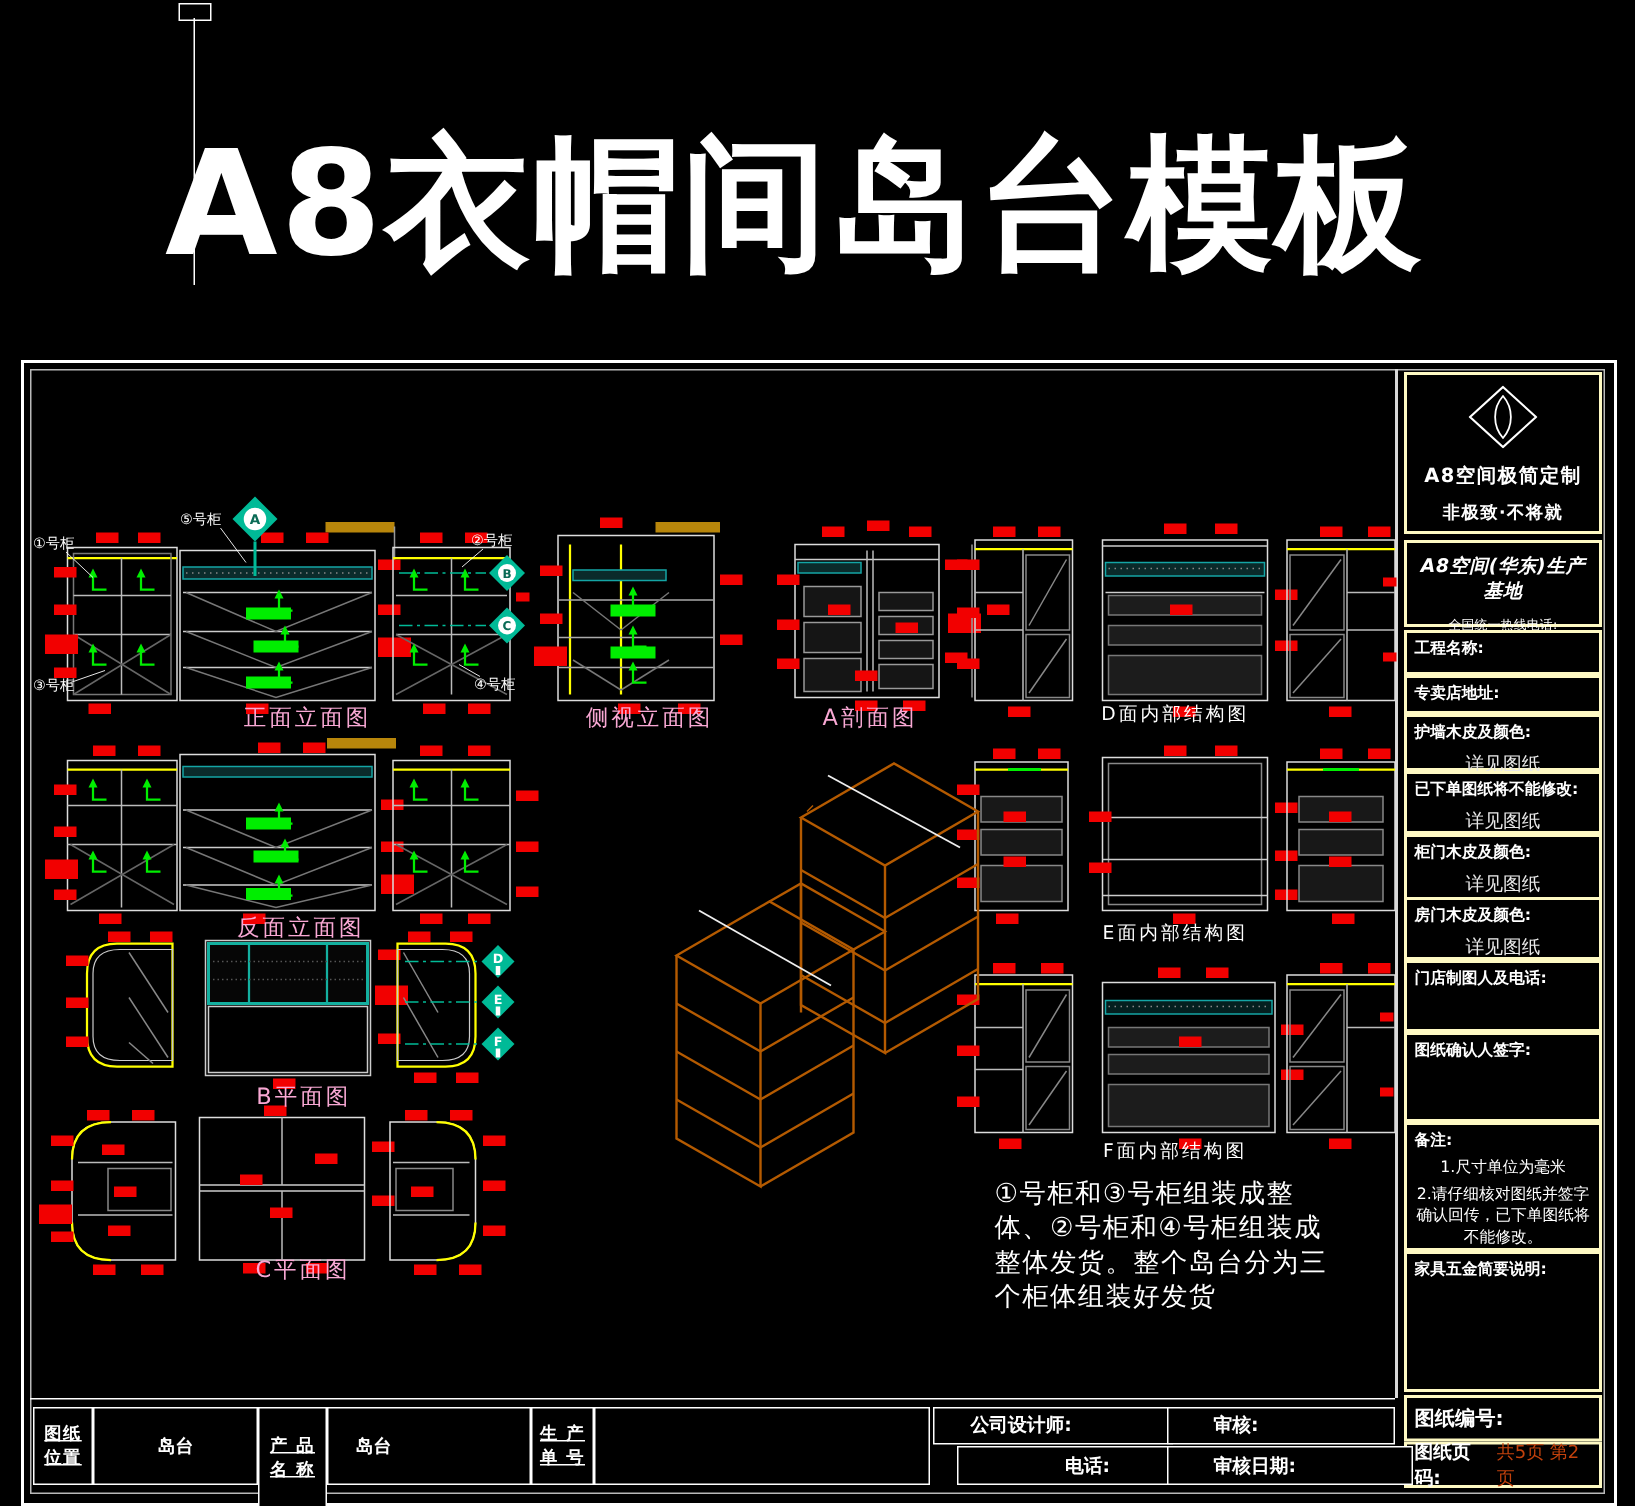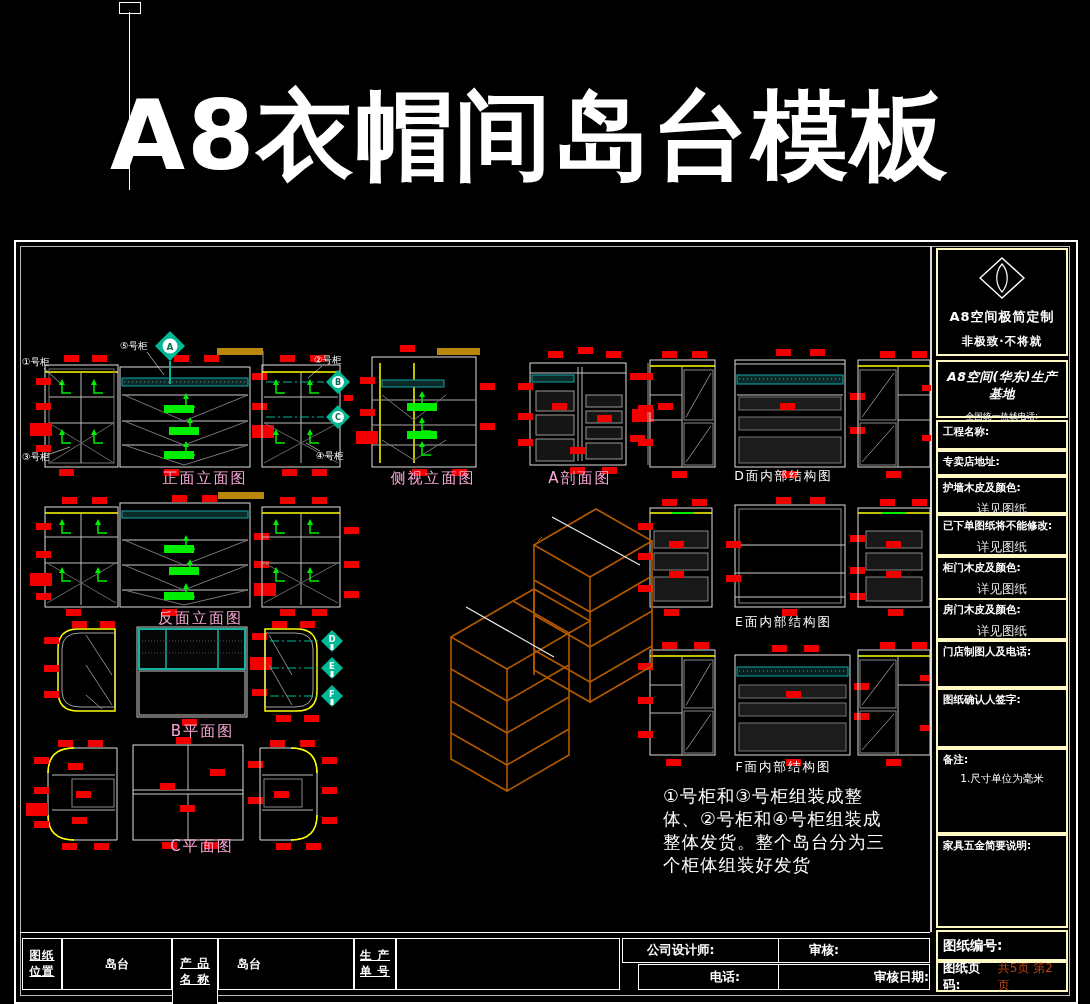--- a/index.html
+++ b/index.html
@@ -599,20 +599,21 @@
   <span class="plabel">门店制图人及电话:</span>
 </div>
 
 <div class="pcell" style="top:688px;height:60px">
   <span class="plabel">图纸确认人签字:</span>
 </div>
 
 <div class="pcell" style="top:748px;height:86px">
   <span class="plabel">备注:</span>
   <div class="remark-line">1.尺寸单位为毫米</div>
+  <div class="remark-line">2.请仔细核对图纸并签字确认回传，已下单图纸将不能修改。</div>
 </div>
 
 <div class="pcell" style="top:834px;height:94px">
   <span class="plabel">家具五金简要说明:</span>
 </div>
 
 <div class="pcell" style="top:930px;height:31px;display:flex;align-items:center">
   <span class="bigcell-label">图纸编号:</span>
 </div>
 
@@ -651,15 +652,15 @@
 
 <div class="tcell" style="left:622px;top:938px;width:160px;height:25px;justify-content:flex-start;padding-left:24px">
   <span class="tlabel1">公司设计师:</span>
 </div>
 <div class="tcell" style="left:778px;top:938px;width:152px;height:25px;justify-content:flex-start;padding-left:30px">
   <span class="tlabel1">审核:</span>
 </div>
 <div class="tcell" style="left:638px;top:964px;width:156px;height:26px;justify-content:center;padding-left:18px">
   <span class="tlabel1">电话:</span>
 </div>
-<div class="tcell" style="left:778px;top:964px;width:152px;height:26px;justify-content:flex-end;">
+<div class="tcell" style="left:778px;top:964px;width:164px;height:26px;justify-content:flex-start;padding-left:30px">
   <span class="tlabel1">审核日期:</span>
 </div>
 
 </body></html>

